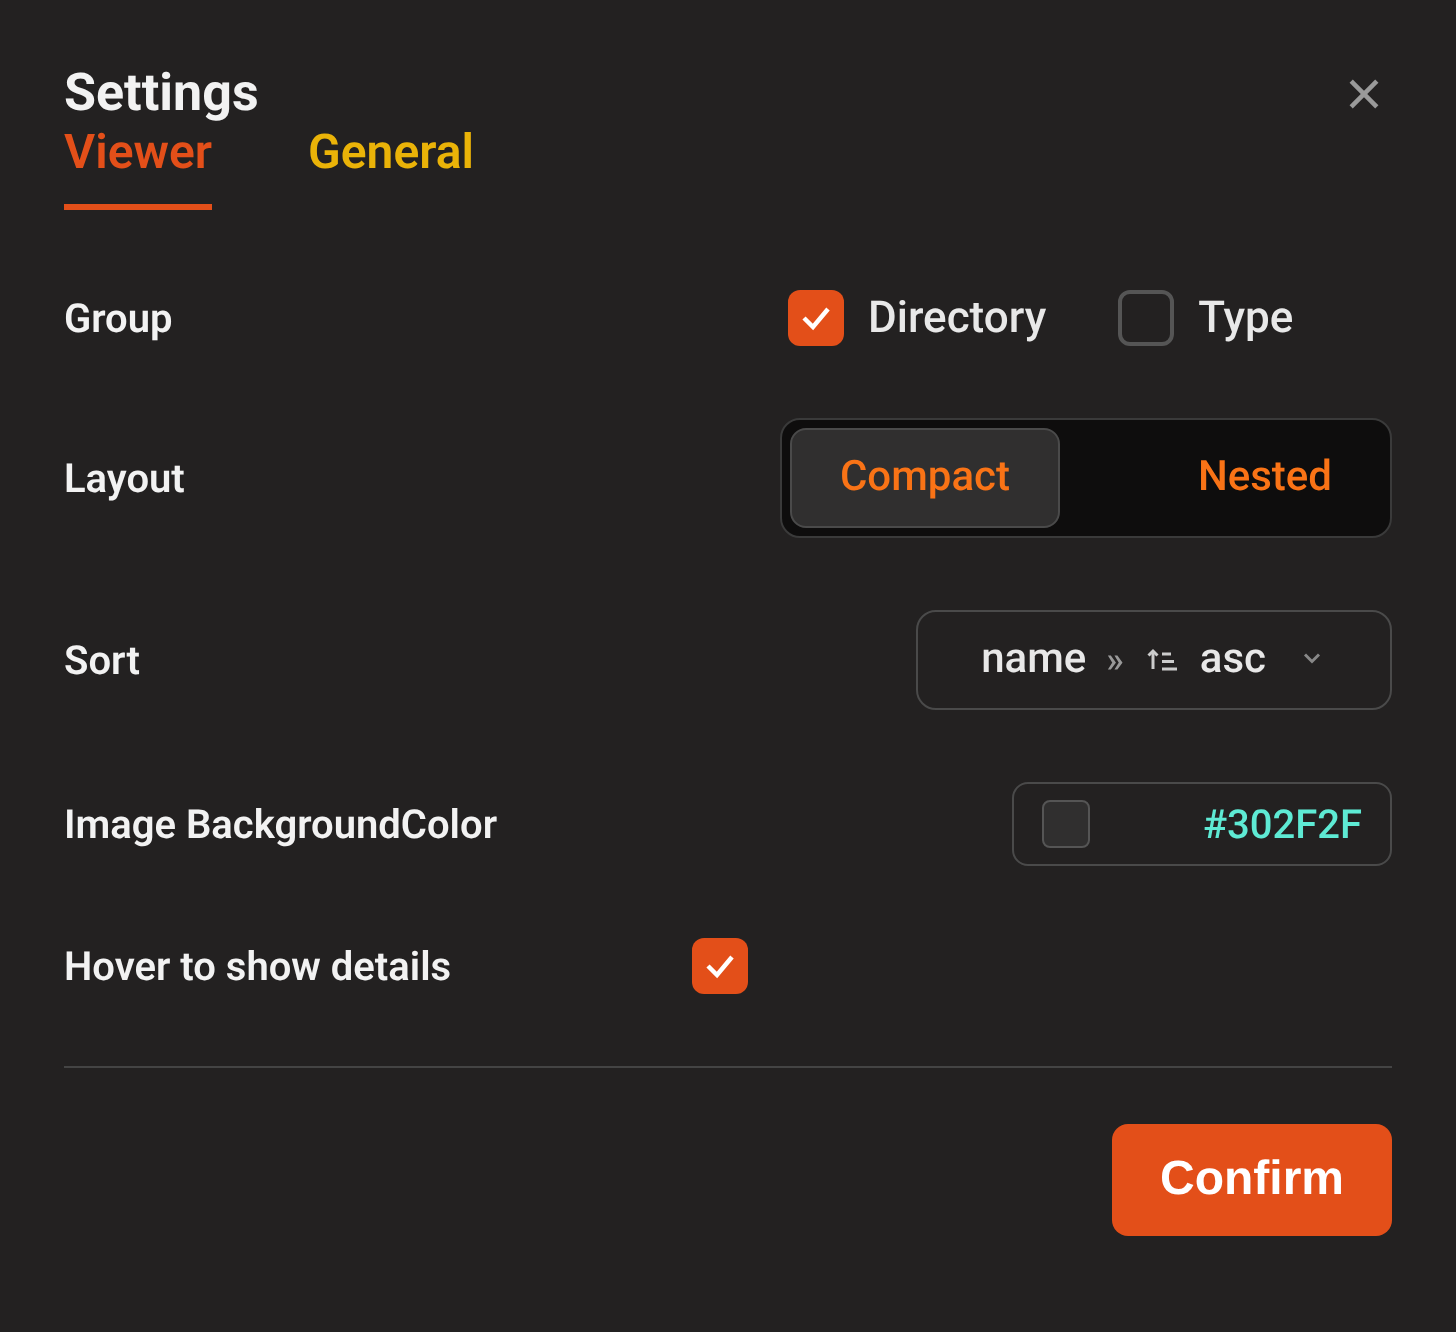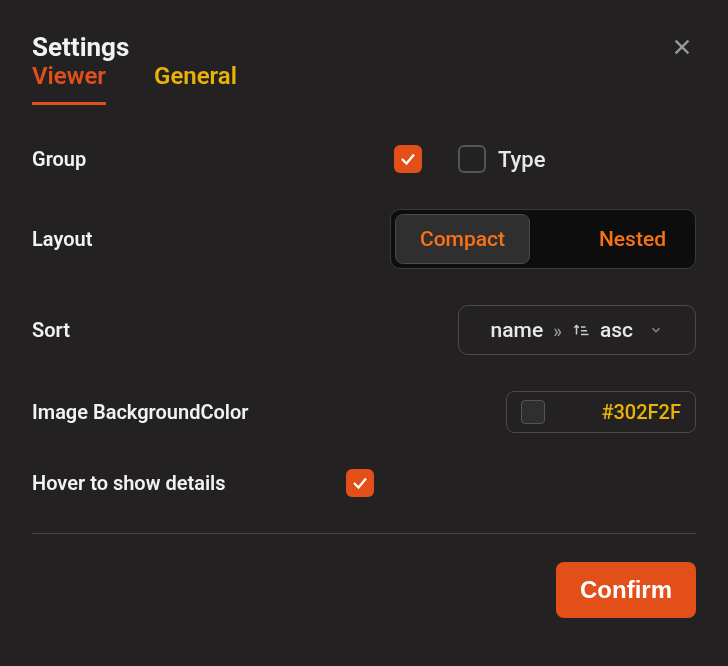--- a/index.html
+++ b/index.html
@@ -164,21 +164,21 @@
     }
     .swatch {
       width: 24px;
       height: 24px;
       border-radius: 4px;
       border: 1px solid #555;
       background: #302f2f;
     }
     .color-value {
       font-size: 20px;
-      color: #eab308;
+      color: #5eead4;
       font-weight: 500;
       margin-left: 44px;
     }
     .hover-row .controls {
       flex: 1;
       justify-content: flex-start;
       margin-left: 120px;
     }
     .divider {
       border: none;
@@ -221,20 +221,21 @@
 
 <div class="row row-group">
   <div class="row-label">Group</div>
   <div class="controls">
     <div class="checkbox-group">
       <div class="checkbox checked">
         <svg viewBox="0 0 24 24">
             <polyline points="4 12 10 18 20 6"></polyline>
           </svg>
       </div>
+      <span class="checkbox-label">Directory</span>
     </div>
     <div class="checkbox-group">
       <div class="checkbox unchecked"></div>
       <span class="checkbox-label">Type</span>
     </div>
   </div>
 </div>
 
 <div class="row">
   <div class="row-label">Layout</div>

